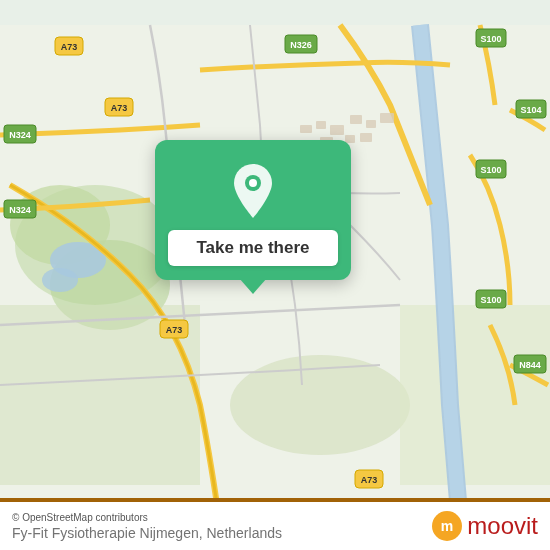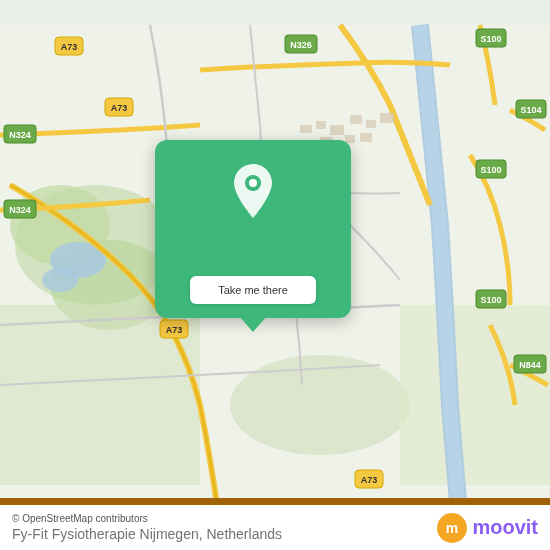--- a/index.html
+++ b/index.html
@@ -28,21 +28,21 @@
     }
 
     
     .info-bar {
       position: absolute;
       bottom: 0;
       left: 0;
       right: 0;
       height: 52px;
       background: white;
-      border-top: 7px solid #a16207;
+      border-top: 4px solid #a16207;
       display: flex;
       align-items: center;
       justify-content: space-between;
       padding: 0 12px;
     }
 
     .info-bar-left {
       display: flex;
       flex-direction: column;
       justify-content: center;
@@ -60,23 +60,23 @@
       font-weight: 400;
     }
 
     .moovit-logo {
       display: flex;
       align-items: center;
       gap: 4px;
     }
 
     .moovit-logo-text {
-      font-size: 20px;
-      font-weight: bold;
-      color: #8b5cf6;
+      font-size: 24px;
+      font-weight: normal;
+      color: #b91c1c;
     }
 
     
     .popup-card {
       position: absolute;
       top: 140px;
       left: 155px;
       width: 196px;
       background: #3db87a;
       border-radius: 12px;
@@ -112,25 +112,24 @@
       height: 58px;
       position: relative;
     }
 
     .take-me-there-btn {
       background: white;
       color: #333;
       border: none;
       border-radius: 6px;
       padding: 8px 28px;
-      font-size: 11px;
-      font-weight: 400;
+      font-size: 17px;
+      font-weight: 700;
       cursor: pointer;
       box-shadow: 0 1px 4px rgba(0,0,0,0.15);
-      margin-top: 46px;
     }
   </style>
 </head>
 <body>
 
 <div id="map-container">
 
   <svg class="roads-svg" viewBox="0 0 550 500" xmlns="http://www.w3.org/2000/svg">
 
     <rect width="550" height="500" fill="#eef2e8"></rect>

